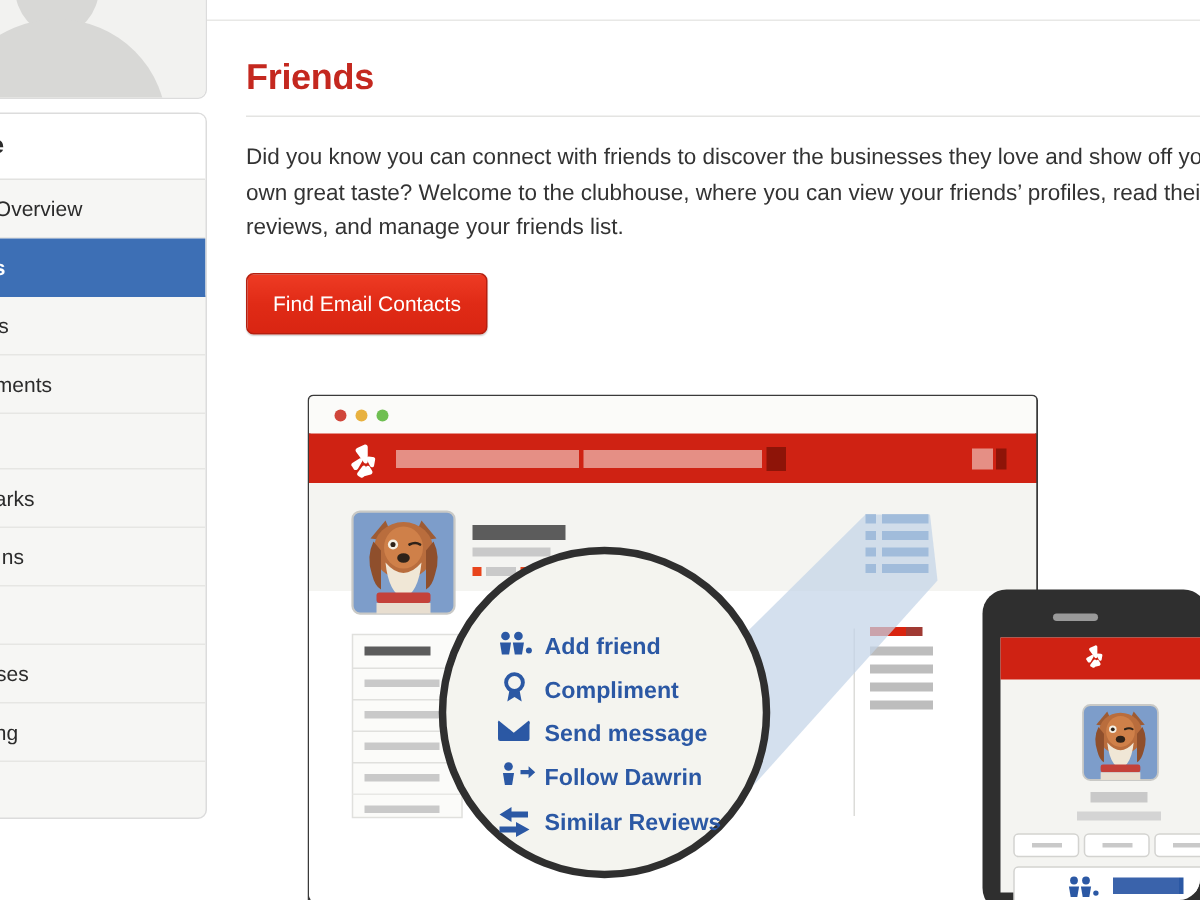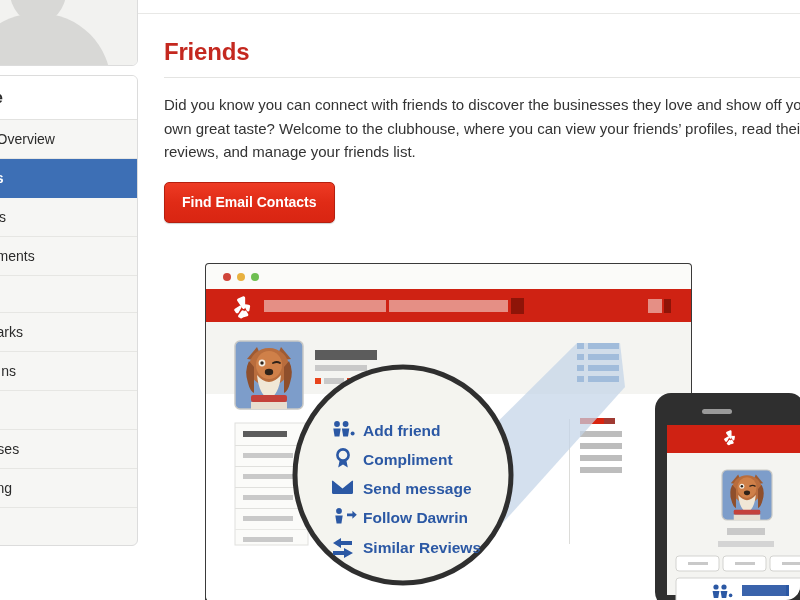--- a/index.html
+++ b/index.html
@@ -86,21 +86,21 @@
   #title-rule { height:1px; background:#e4e4e2; width:636px; margin-bottom:15px; }
 
   #intro {
     font-size:15px; color:#333; line-height:23.5px; width:680px;
     margin:0 0 18px 0;
   }
 
   #find-btn {
     display:inline-block;
     background: linear-gradient(to bottom, #ee3b24 0%, #e02b16 50%, #d92512 100%);
-    color:#fff; font-size:14px; font-weight:bold;
+    color:#fff; font-size:14px; font-weight:normal;
     padding: 11px 17px 12px 17px;
     border:1px solid #b51f0f;
     border-radius:5px;
     box-shadow: 0 1px 1px rgba(0,0,0,.18);
     cursor:pointer; white-space:nowrap;
   }
 
   
   #illo { position:absolute; left:205px; top:263px; width:595px; height:337px; }
   #illo svg { display:block; }

